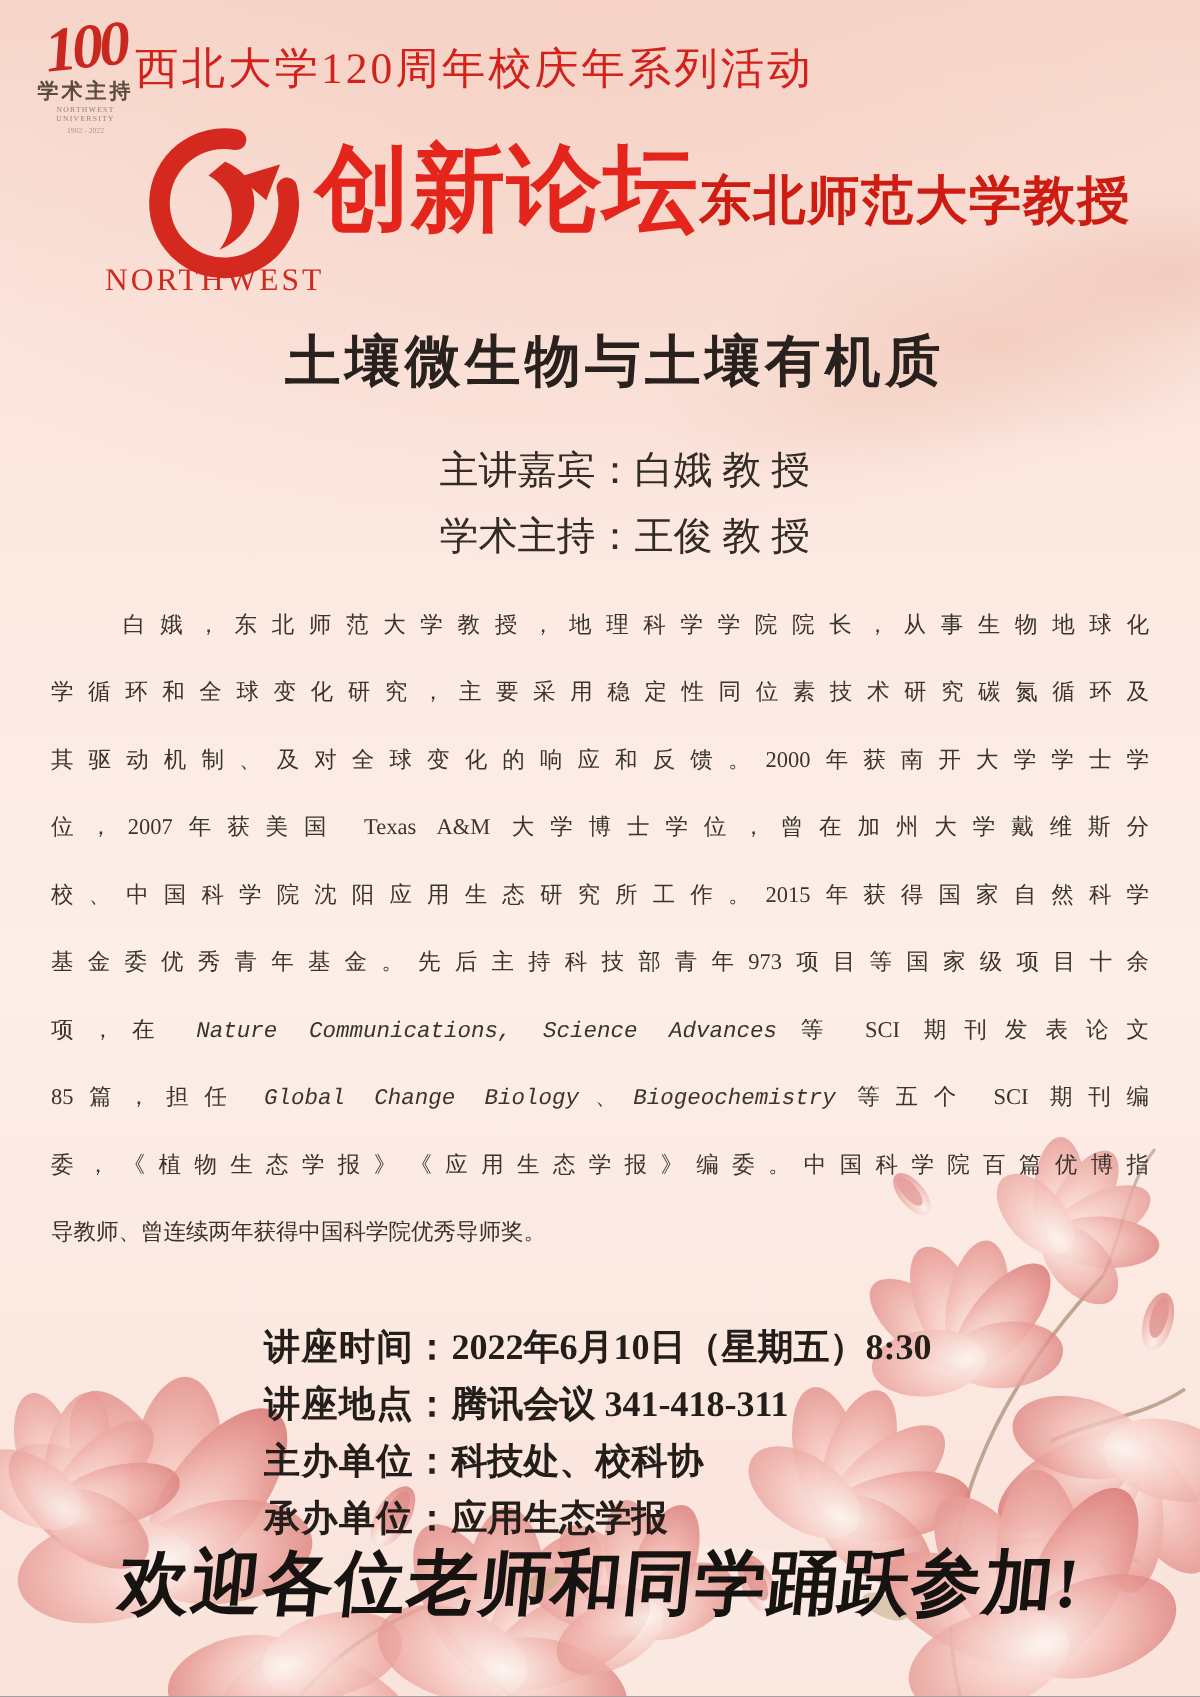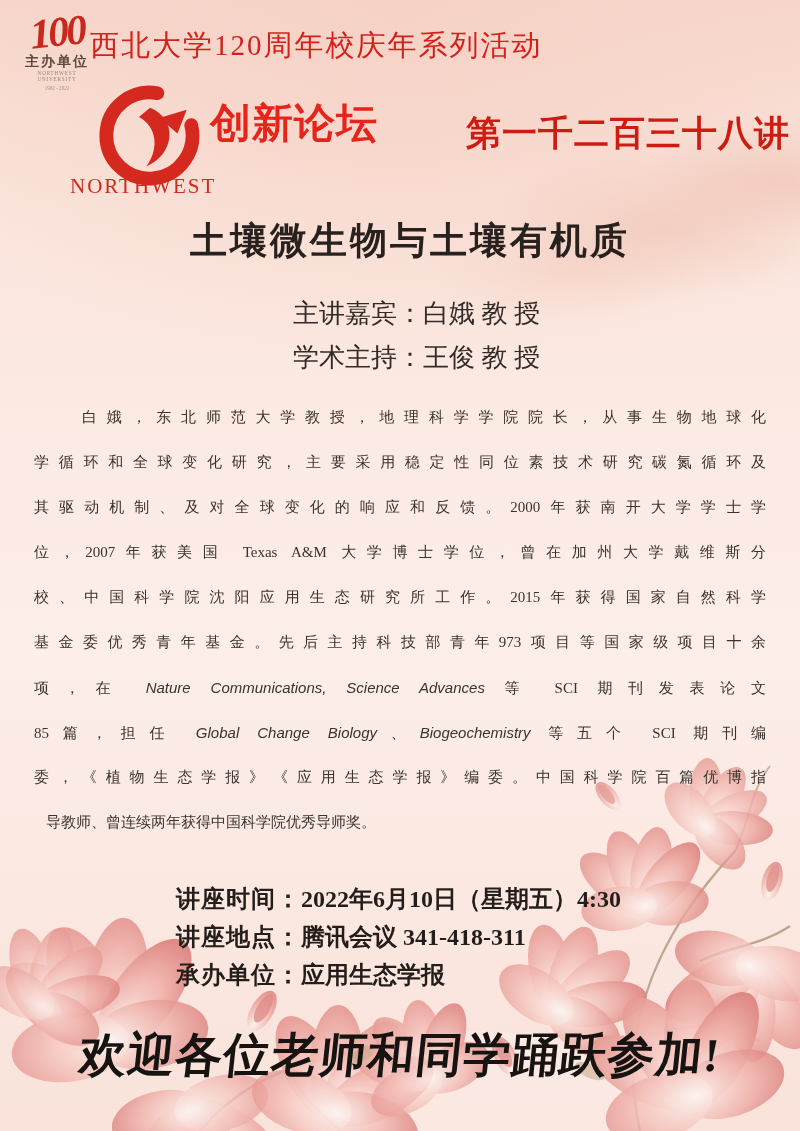--- a/index.html
+++ b/index.html
@@ -34,40 +34,40 @@
   .series-line {
     position:absolute; left:90px; top:26px; font-size:29px; font-weight:400;
     color:#d2221c; letter-spacing:2px; white-space:nowrap;
   }
   .innovation-mark { position:absolute; left:92px; top:84px; width:116px; height:110px; }
   .innovation-label {
     position:absolute; left:70px; top:174px; font-size:21px; letter-spacing:2px;
     color:#cf2a1f; font-family:"Liberation Serif",serif; font-weight:400;
   }
   .forum-title {
-    position:absolute; left:210px; top:88px; font-size:41px; line-height:76px; font-weight:900;
+    position:absolute; left:210px; top:88px; font-size:63px; line-height:76px; font-weight:900;
     color:#e4251b; letter-spacing:1px;
-    font-family:Liberation Mono, monospace; white-space:nowrap;
+    font-family:Liberation Sans, sans-serif; white-space:nowrap;
   }
   .forum-session {
     position:absolute; left:466px; top:112px; font-size:35px; line-height:44px; font-weight:700;
     color:#cd1d13; letter-spacing:1px; white-space:nowrap;
   }
   
   .lecture-title {
     position:absolute; left:0; top:216px; width:820px; text-align:center;
     font-size:37px; font-weight:700; color:#28211d; letter-spacing:3px; white-space:nowrap;
   }
   .speakers { position:absolute; left:293px; top:292px; font-size:26px; line-height:44px; color:#332b26; font-weight:400; white-space:nowrap; }
   
   .bio { position:absolute; left:34px; top:395px; width:732px; font-size:15px; color:#3a332e; }
   .bio-line { line-height:45px; height:45px; text-align:justify; text-align-last:justify; white-space:normal; }
   .bio-line.indent { text-indent:48px; }
-  .bio-line.last { text-align-last:left;margin-left:12px; }
-  .bio-line i { font-style:italic; font-family:Liberation Sans, sans-serif; }
+  .bio-line.last { text-align-last:left; }
+  .bio-line i { font-style:italic; font-family:Liberation Mono, monospace; }
   
   .details { position:absolute; left:176px; top:880px; font-size:24px; line-height:38px; font-weight:700; color:#241e1a; white-space:nowrap; }
   .detail-line .label { letter-spacing:1px;margin-top:40px; }
   
   .welcome {
     position:absolute; left:0; top:1024px; width:800px; text-align:center;
     font-size:47px; font-weight:900; color:#161310; letter-spacing:1px;
     transform:skewX(-6deg); white-space:nowrap; z-index:5;
   }
   .flowers { position:absolute; left:0; top:711px; width:800px; height:420px; pointer-events:none; }
@@ -120,36 +120,36 @@
     <use href="#bud" transform="translate(262,300) scale(1.6) rotate(30)" opacity=".85"></use>
     <use href="#bud" transform="translate(505,345) scale(1.5) rotate(-25)" opacity=".8"></use>
     <use href="#bud" transform="translate(772,170) scale(1.4) rotate(15)" opacity=".8"></use>
     <use href="#bud" transform="translate(608,85) scale(1.2) rotate(-40)" opacity=".7"></use>
     <ellipse cx="360" cy="345" rx="14" ry="6" fill="#c9b08d" opacity=".6" transform="rotate(-20 360 345)"></ellipse>
     <ellipse cx="590" cy="360" rx="16" ry="7" fill="#c9b08d" opacity=".6" transform="rotate(25 590 360)"></ellipse>
   </svg>
 
   <div class="uni-logo">
     <span class="num">100</span>
-    <span class="cn">主办单位</span>
+    <span class="cn">学术主持</span>
     <span class="en">NORTHWEST UNIVERSITY</span>
     <span class="years">1902 - 2022</span>
   </div>
 
   <div class="series-line">西北大学120周年校庆年系列活动</div>
 
   <svg class="innovation-mark" viewBox="0 0 120 120" aria-hidden="true">
     <path d="M68 10 A47 47 0 1 0 105 45" stroke="#d5281e" stroke-width="15" fill="none" stroke-linecap="round"></path>
     <path d="M60 26 C 90 38, 88 76, 56 90 C 70 71, 68 47, 48 36 Z" fill="#d5281e"></path>
     <path d="M100 28 L70 37 L90 54 Z" fill="#d5281e"></path>
   </svg>
   <div class="innovation-label">NORTHWEST</div>
 
   <div class="forum-title">创新论坛</div>
-  <div class="forum-session">第一千二百三十八讲</div>
+  <div class="forum-session">东北师范大学教授</div>
 
   <div class="lecture-title">土壤微生物与土壤有机质</div>
   <div class="speakers">
     <div>主讲嘉宾：白娥 教 授</div>
     <div>学术主持：王俊 教 授</div>
   </div>
 
   <div class="bio" id="bio">
       <div class="bio-line indent"><span>白娥，东北师范大学教授，地理科学学院院长，从事生物地球化</span></div>
       <div class="bio-line"><span>学循环和全球变化研究，主要采用稳定性同位素技术研究碳氮循环及</span></div>
@@ -157,20 +157,21 @@
       <div class="bio-line"><span>位，2007年获美国 Texas A&amp;M 大学博士学位，曾在加州大学戴维斯分</span></div>
       <div class="bio-line"><span>校、中国科学院沈阳应用生态研究所工作。2015年获得国家自然科学</span></div>
       <div class="bio-line"><span>基金委优秀青年基金。先后主持科技部青年973项目等国家级项目十余</span></div>
       <div class="bio-line"><span>项，在 </span><i>Nature Communications, Science Advances</i><span> 等 SCI 期刊发表论文</span></div>
       <div class="bio-line"><span>85篇，担任 </span><i>Global Change Biology</i><span>、</span><i>Biogeochemistry</i><span> 等五个 SCI 期刊编</span></div>
       <div class="bio-line"><span>委，《植物生态学报》《应用生态学报》编委。中国科学院百篇优博指</span></div>
       <div class="bio-line last"><span>导教师、曾连续两年获得中国科学院优秀导师奖。</span></div>
     </div>
 
   <div class="details" id="details">
-      <div class="detail-line"><span class="label">讲座时间：</span><span class="value">2022年6月10日（星期五）4:30</span></div>
+      <div class="detail-line"><span class="label">讲座时间：</span><span class="value">2022年6月10日（星期五）8:30</span></div>
       <div class="detail-line"><span class="label">讲座地点：</span><span class="value">腾讯会议  341-418-311</span></div>
+      <div class="detail-line"><span class="label">主办单位：</span><span class="value">科技处、校科协</span></div>
       <div class="detail-line"><span class="label">承办单位：</span><span class="value">应用生态学报</span></div>
     </div>
 
   <div class="welcome">欢迎各位老师和同学踊跃参加!</div>
 
 </div>
 
 </body></html>

